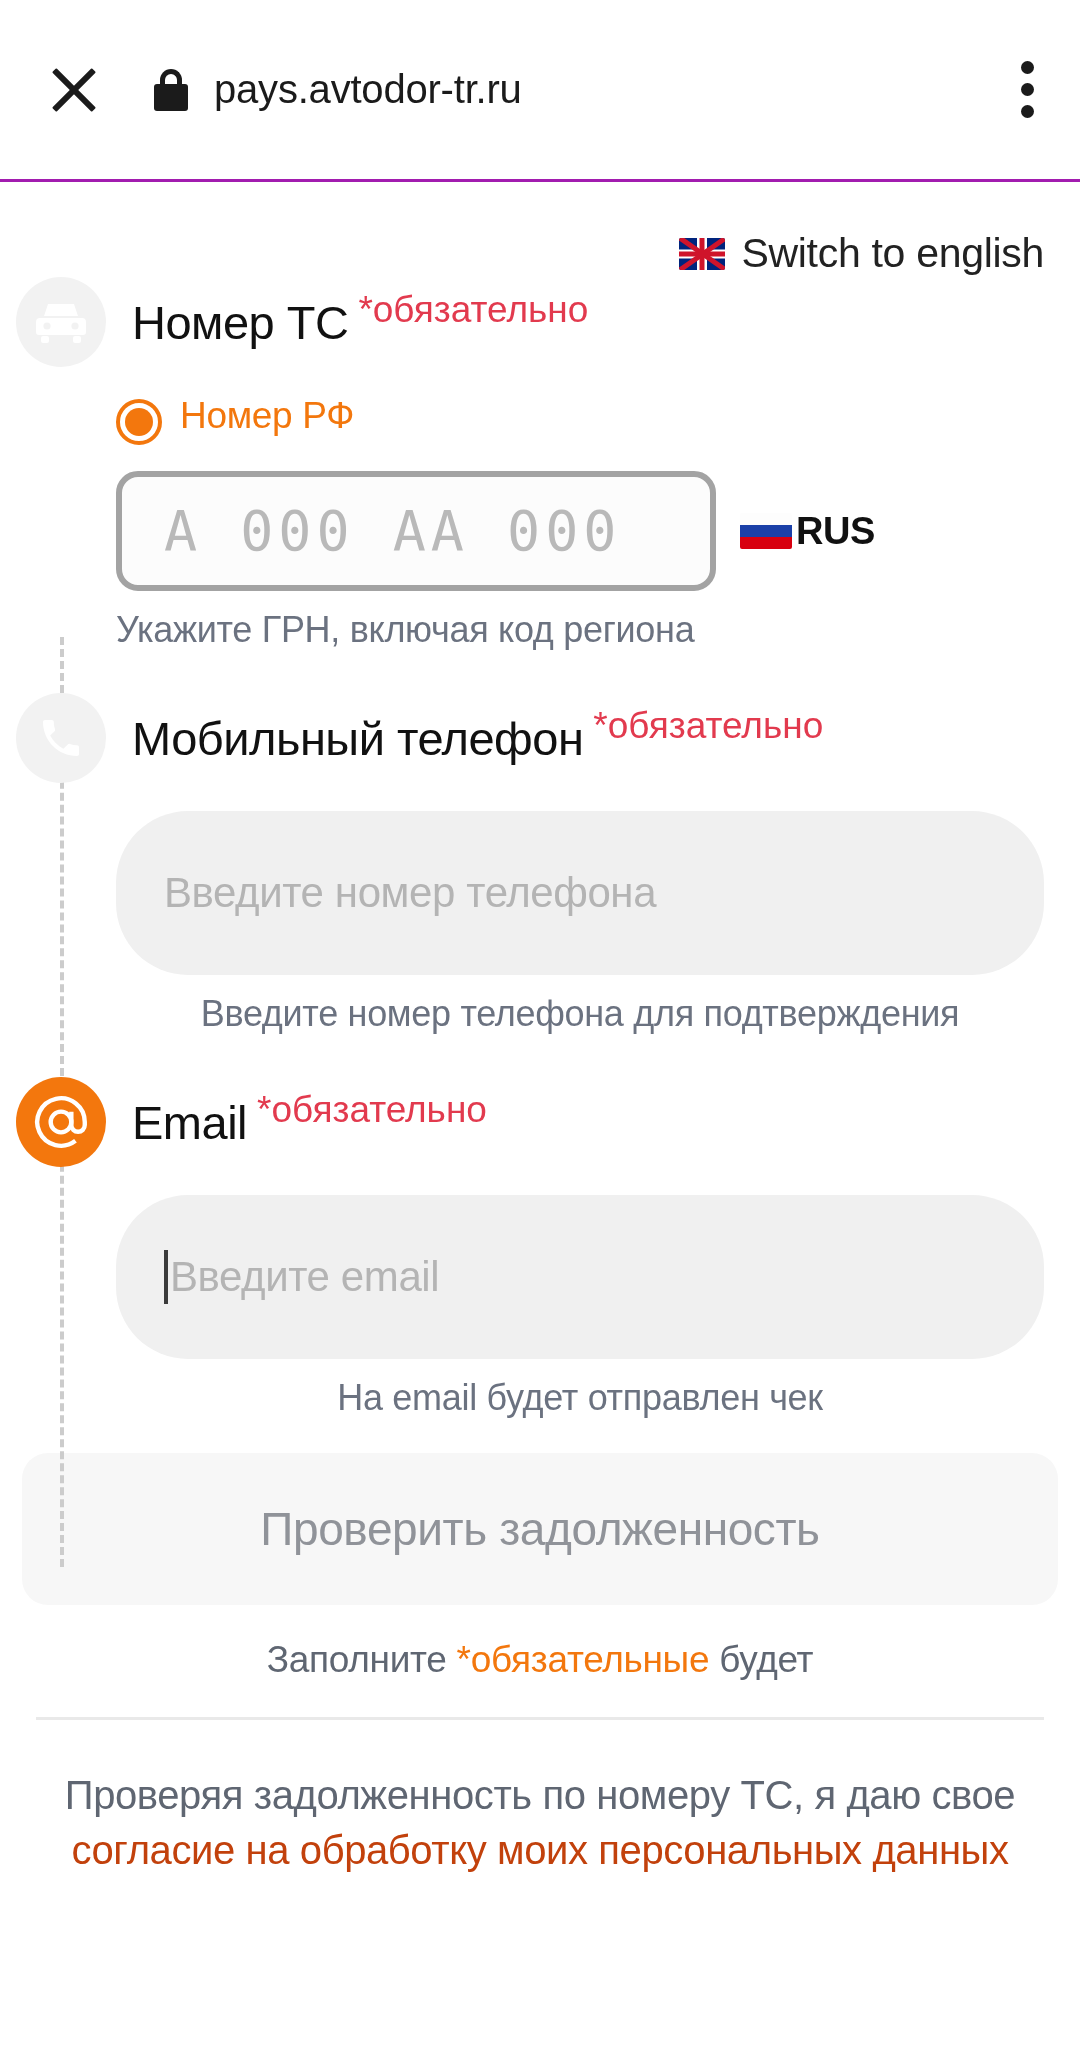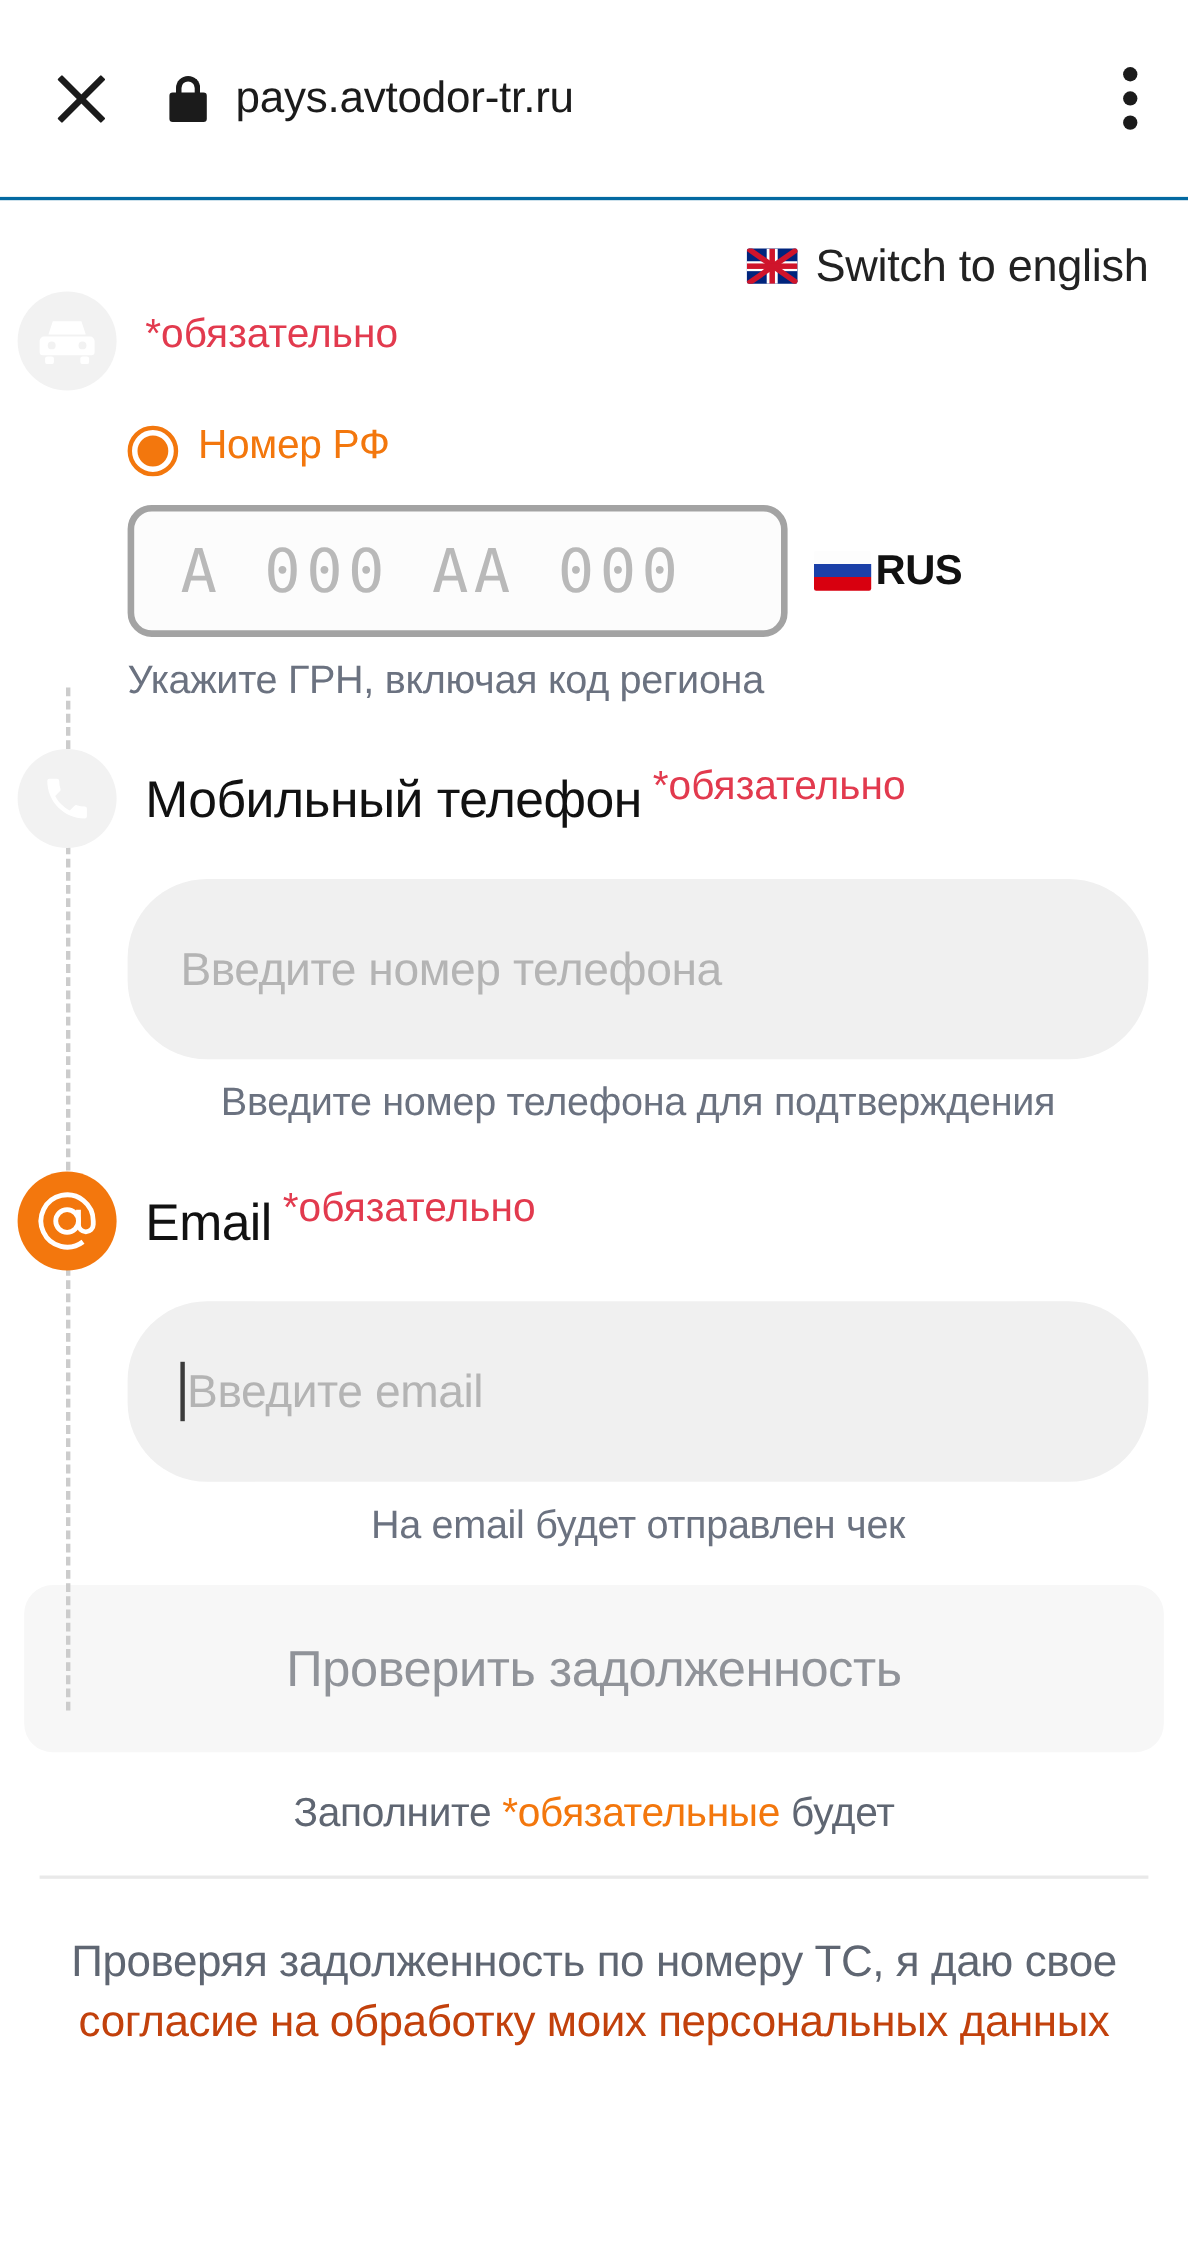--- a/index.html
+++ b/index.html
@@ -9,21 +9,21 @@
     background: #ffffff;
     font-family: "Liberation Sans", "DejaVu Sans", sans-serif;
     overflow: hidden;
   }
 
   
   .browser-bar {
     height: 182px;
     width: 100%;
     background: #ffffff;
-    border-bottom: 3px solid #0369a1;
+    border-bottom: 3px solid #a21caf;
     display: flex;
     align-items: center;
     padding: 0 46px;
   }
   .close-icon {
     width: 56px; height: 56px;
     position: relative;
     flex: 0 0 auto;
     margin-right: 52px;
   }
@@ -80,21 +80,21 @@
     display: block;
     width: 13px; height: 13px;
     border-radius: 50%;
     background: #1b1b1b;
   }
 
   
   .page {
     position: relative;
     width: 1080px;
-    padding-top: 8px;
+    padding-top: 20px;
   }
 
   .lang-row {
     display: flex;
     justify-content: flex-end;
     align-items: center;
     padding: 28px 36px 0 0;
   }
   .lang-switch {
     display: inline-flex;
@@ -411,20 +411,21 @@
         <div class="sec-icon">
           <svg width="54" height="44" viewBox="0 0 54 44" fill="#ffffff" aria-hidden="true">
             <path d="M10 16 L14 4 h26 l4 12 z M6 18 h42 a4 4 0 0 1 4 4 v10 a3 3 0 0 1 -3 3 h-44 a3 3 0 0 1 -3 -3 v-10 a4 4 0 0 1 4 -4 z"></path>
             <circle cx="13" cy="26" r="3.6" fill="#f2f2f2"></circle>
             <circle cx="41" cy="26" r="3.6" fill="#f2f2f2"></circle>
             <rect x="7" y="36" width="8" height="7" rx="2"></rect>
             <rect x="39" y="36" width="8" height="7" rx="2"></rect>
           </svg>
         </div>
         <div class="sec-title">
+          <span class="label">Номер ТС</span>
           <span class="req">*обязательно</span>
         </div>
       </div>
 
       <div class="sec-body">
         <div class="radio-row">
           <label class="radio-opt first">
             <span class="radio-dot checked"></span>
             <span class="radio-label orange">Номер РФ</span>
           </label>

